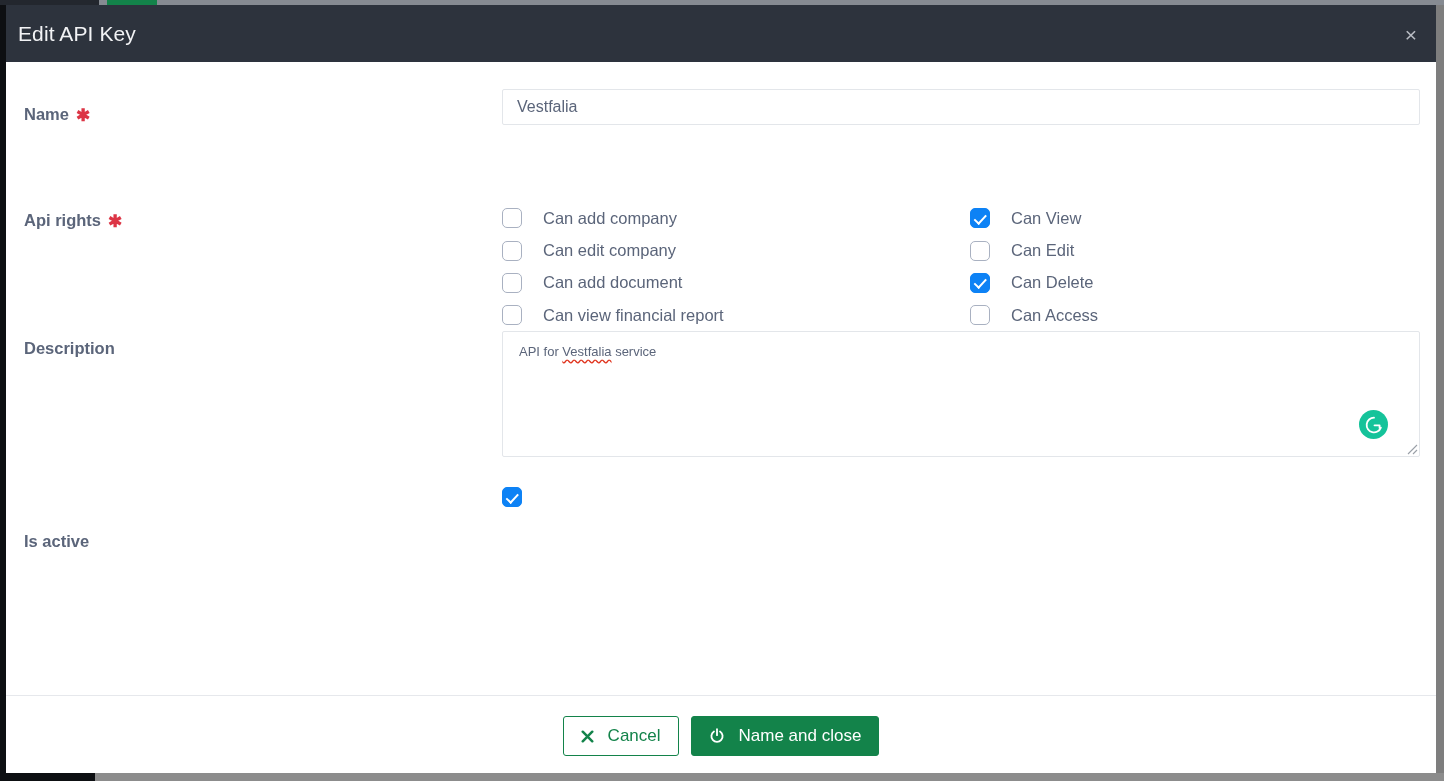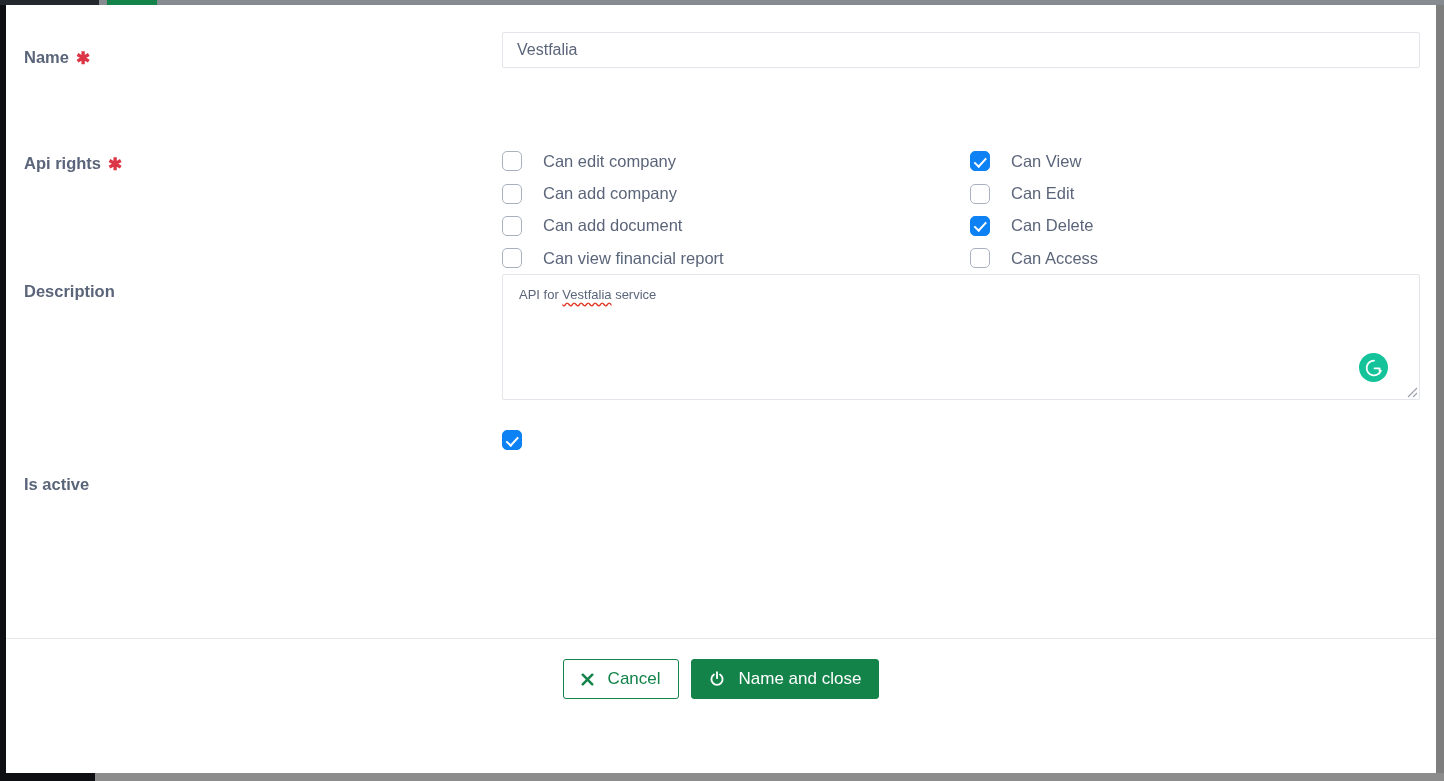--- a/index.html
+++ b/index.html
@@ -308,44 +308,48 @@
 
   <div class="bg-page-strip">
     <div class="bg-dark-left"></div>
     <div class="bg-green-btn"></div>
   </div>
 
   <div class="page-bg-left"></div>
 
   <div class="modal">
 
+    <div class="modal-header">
+      <div class="modal-title">Edit API Key</div>
+      <button class="modal-close">×</button>
+    </div>
 
     <div class="modal-body">
 
       <div class="form-row" style="top:27px;height:46px;">
         <div class="form-label" style="top:15px;">
           <span>Name</span><span class="req-star">✱</span>
         </div>
         <input class="text-input" style="top: 0px;" type="text" value="Vestfalia">
       </div>
 
       <div class="form-row" style="top:140px;height:170px;">
         <div class="form-label" style="top:8px;">
           <span>Api rights</span><span class="req-star">✱</span>
         </div>
 
         <div class="rights">
           <div class="rights-col left">
             <div class="cb-row">
               <span class="cb"></span>
+              <span class="cb-label">Can add company</span>
+            </div>
+            <div class="cb-row">
+              <span class="cb"></span>
               <span class="cb-label">Can edit company</span>
-            </div>
-            <div class="cb-row">
-              <span class="cb"></span>
-              <span class="cb-label">Can add company</span>
             </div>
             <div class="cb-row">
               <span class="cb"></span>
               <span class="cb-label">Can add document</span>
             </div>
             <div class="cb-row">
               <span class="cb"></span>
               <span class="cb-label">Can view financial report</span>
             </div>
             <div class="cb-row">

